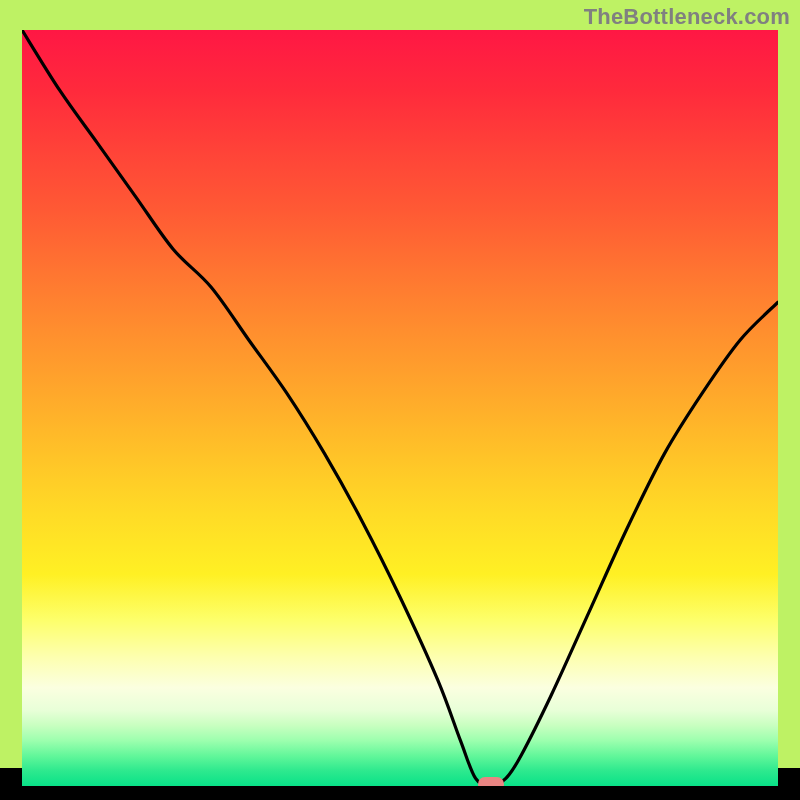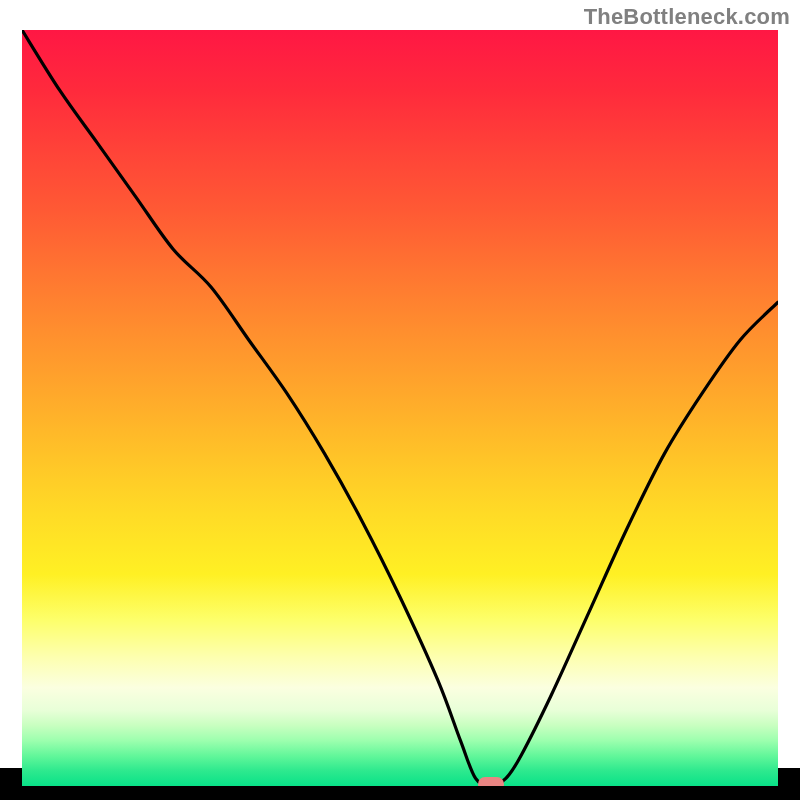--- a/index.html
+++ b/index.html
@@ -8,21 +8,21 @@
     width: 800px;
     height: 800px;
     background: #000;
     overflow: hidden;
     font-family: Arial, Helvetica, sans-serif;
   }
   .wrap {
     position: relative;
     width: 800px;
     height: 768px;
-    background: #ffffff;
+    background: #bef264;
     text-align: right;
   }
   .watermark {
     position: absolute;
     top: 4px;
     right: 10px;
     color: #808080;
     font-size: 22px;
     font-weight: 600;
     letter-spacing: 0.2px;

